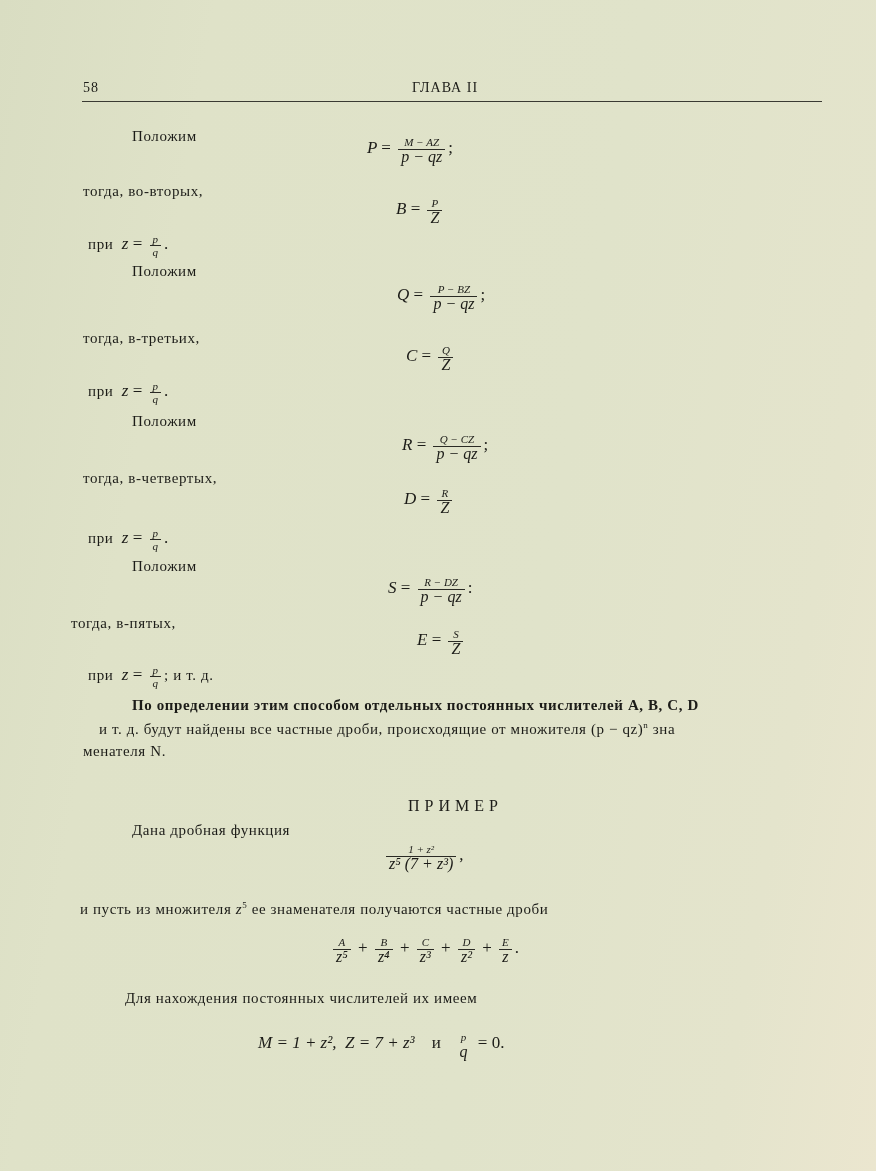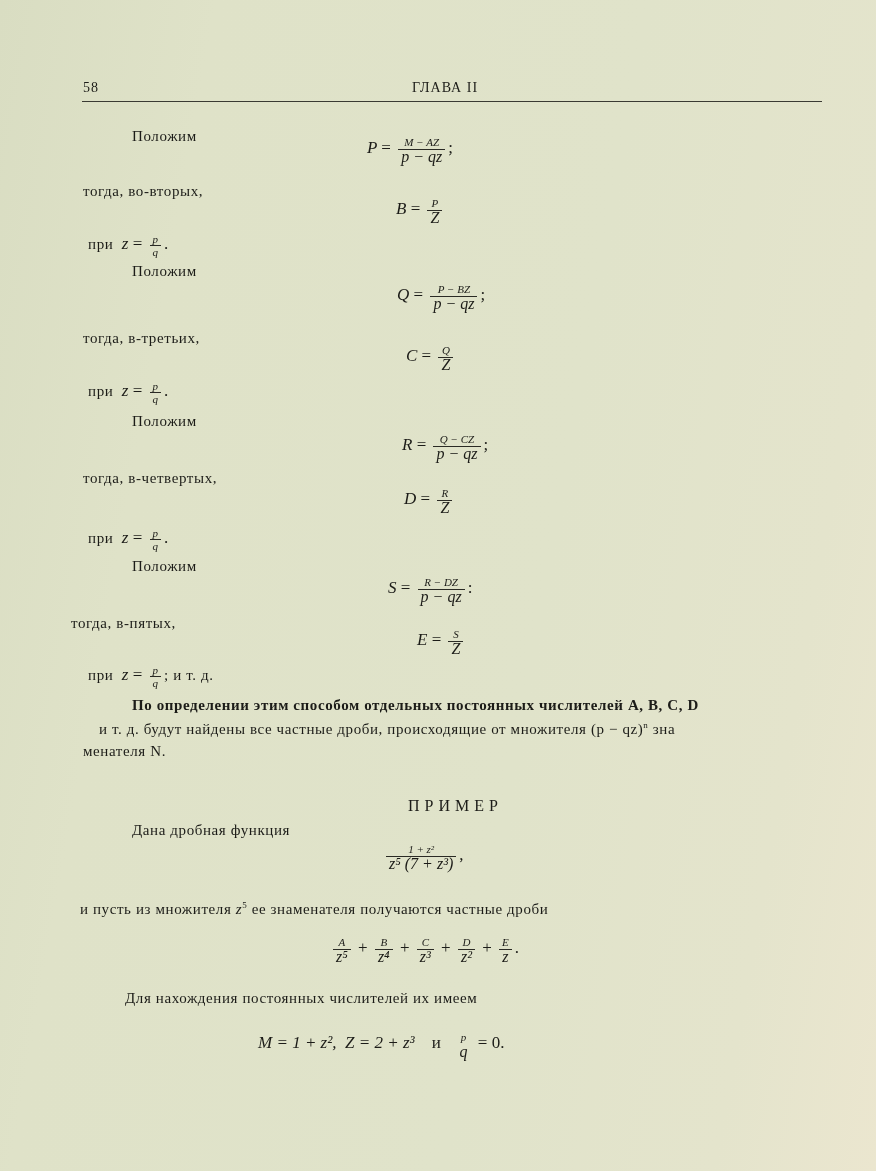--- a/index.html
+++ b/index.html
@@ -168,20 +168,20 @@
     </span>
   <span class="up">+</span>
   <span class="frac">
       <span class="num">E</span>
       <span class="den">z</span>
     </span><span class="up">.</span>
 </div>
 <div class="abs txt" style="left:125px; top:990px;">Для нахождения постоянных числителей их имеем</div>
 <div class="abs math" style="left:258px; top:1030px;">
   <span>M = 1 + z²,</span>&nbsp;
-  <span>Z = 2 + z³</span>&nbsp;&nbsp;&nbsp;
+  <span>Z = 7 + z³</span>&nbsp;&nbsp;&nbsp;
   <span class="up">и</span>&nbsp;&nbsp;
   <span class="frac">
       <span class="num">p</span>
       <span class="den" style="border-top-color:transparent">q</span>
     </span>
   <span class="up">= 0.</span>
 </div>
 
 </body></html>

